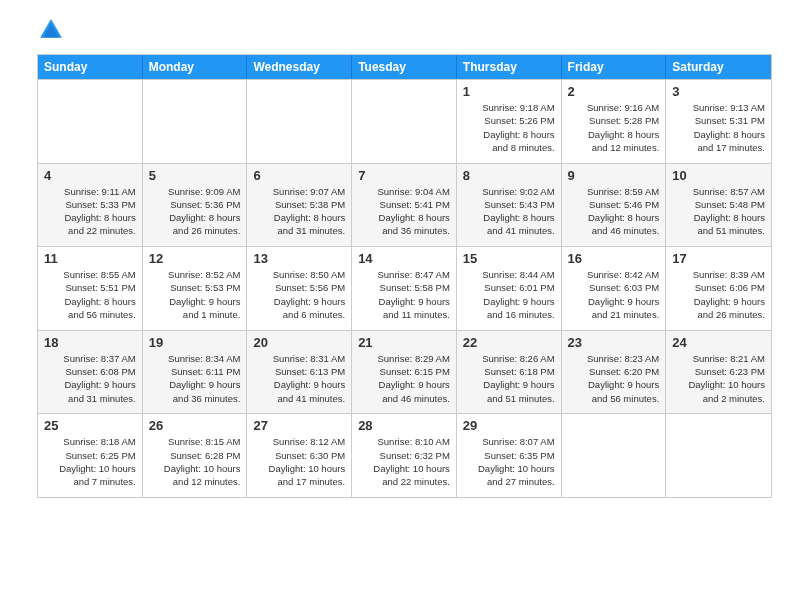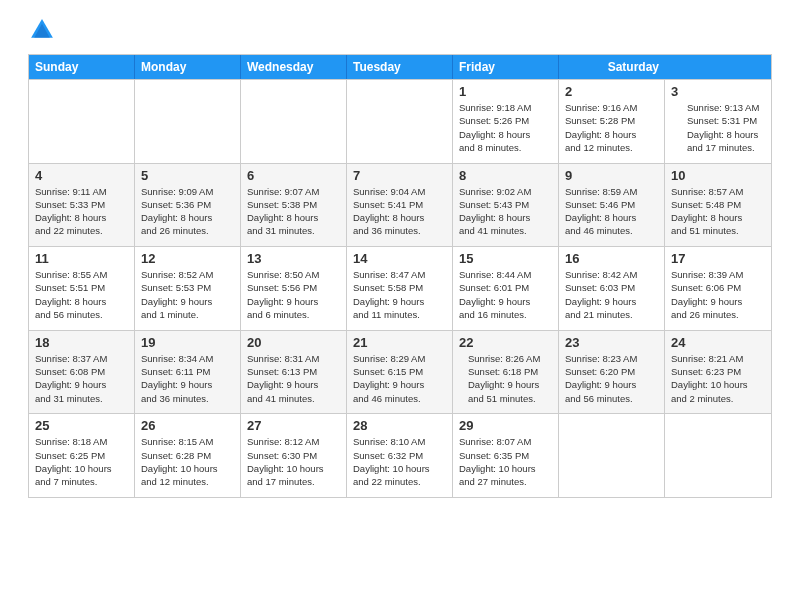--- a/index.html
+++ b/index.html
@@ -6,21 +6,21 @@
     body {
       font-family: Arial, sans-serif;
       background: #fff;
       width: 792px;
       height: 612px;
       overflow: hidden;
     }
     .page {
       width: 792px;
       height: 508px;
-      padding: 16px 20px 10px 28px;
+      padding: 16px 20px 10px 37px;
       display: flex;
       flex-direction: column;
     }
     .header {
       display: flex;
       justify-content: space-between;
       align-items: flex-start;
       margin-bottom: 10px;
     }
     .logo {
@@ -65,21 +65,21 @@
       background: #2196F3;
     }
     .cal-header-cell {
       color: #fff;
       font-weight: bold;
       font-size: 12px;
       padding: 5px 6px;
       text-align: left;
       border-right: 1px solid #1976D2;
     }
-    .cal-header-cell:last-child { border-right: none; text-align: right; }
+    .cal-header-cell:last-child { border-right: none; }
     .cal-body {
       flex: 1;
       display: flex;
       flex-direction: column;
     }
     .cal-row {
       display: grid;
       grid-template-columns: repeat(7, 1fr);
       flex: 1;
       border-top: 1px solid #ccc;
@@ -96,20 +96,21 @@
     .cell-day {
       font-size: 13px;
       font-weight: bold;
       color: #333;
       margin-bottom: 2px;
     }
     .cell-info {
       font-size: 9.5px;
       color: #333;
       line-height: 1.4;
+      text-align: right;
     }
     .cell-empty {}
     
     .cal-row:nth-child(even) .cal-cell {
       background: #f5f5f5;
     }
     .cal-row:nth-child(odd) .cal-cell {
       background: #fff;
     }
   </style>
@@ -133,20 +134,21 @@
       <div class="sub-title"></div>
     </div>
   </div>
 
   <div class="calendar">
     <div class="cal-header">
     <div class="cal-header-cell">Sunday</div>
         <div class="cal-header-cell">Monday</div>
         <div class="cal-header-cell">Wednesday</div>
         <div class="cal-header-cell">Tuesday</div>
+        <div class="cal-header-cell">Thursday</div>
         <div class="cal-header-cell">Friday</div>
         <div class="cal-header-cell">Saturday</div>
       </div>
     <div class="cal-body">
     <div class="cal-row">
           <div class="cal-cell cell-empty"></div>
           <div class="cal-cell cell-empty"></div>
           <div class="cal-cell cell-empty"></div>
           <div class="cal-cell cell-empty"></div>
           <div class="cal-cell">

